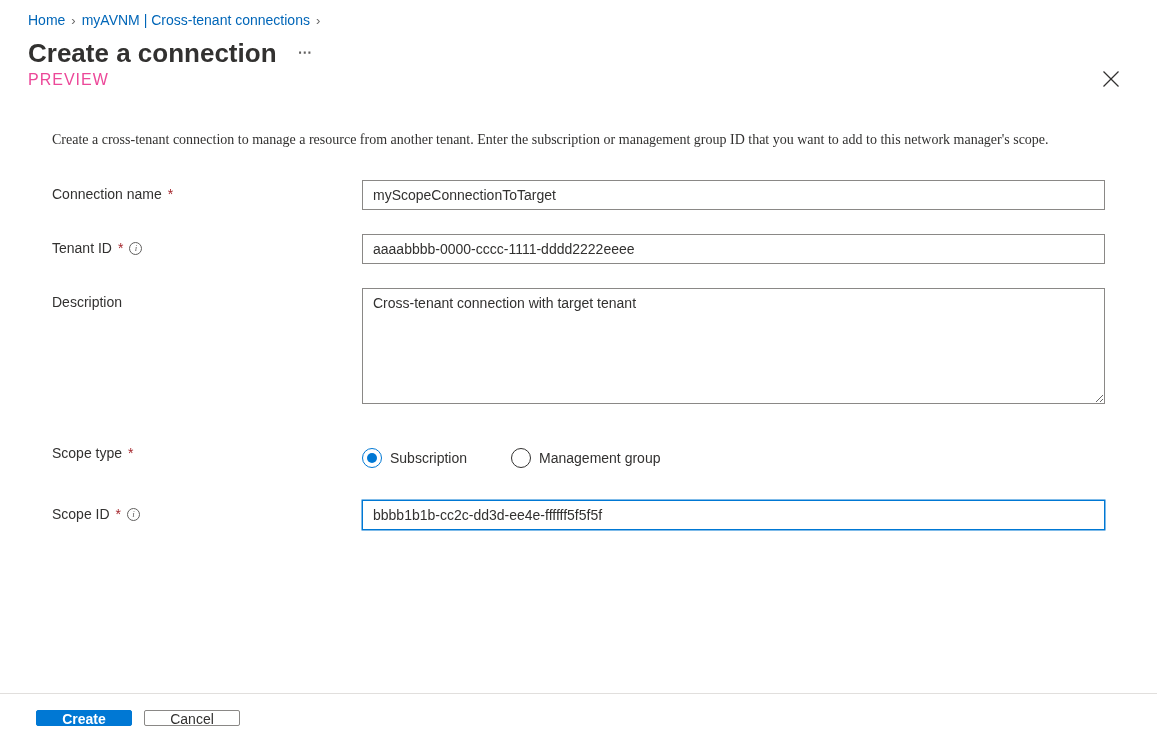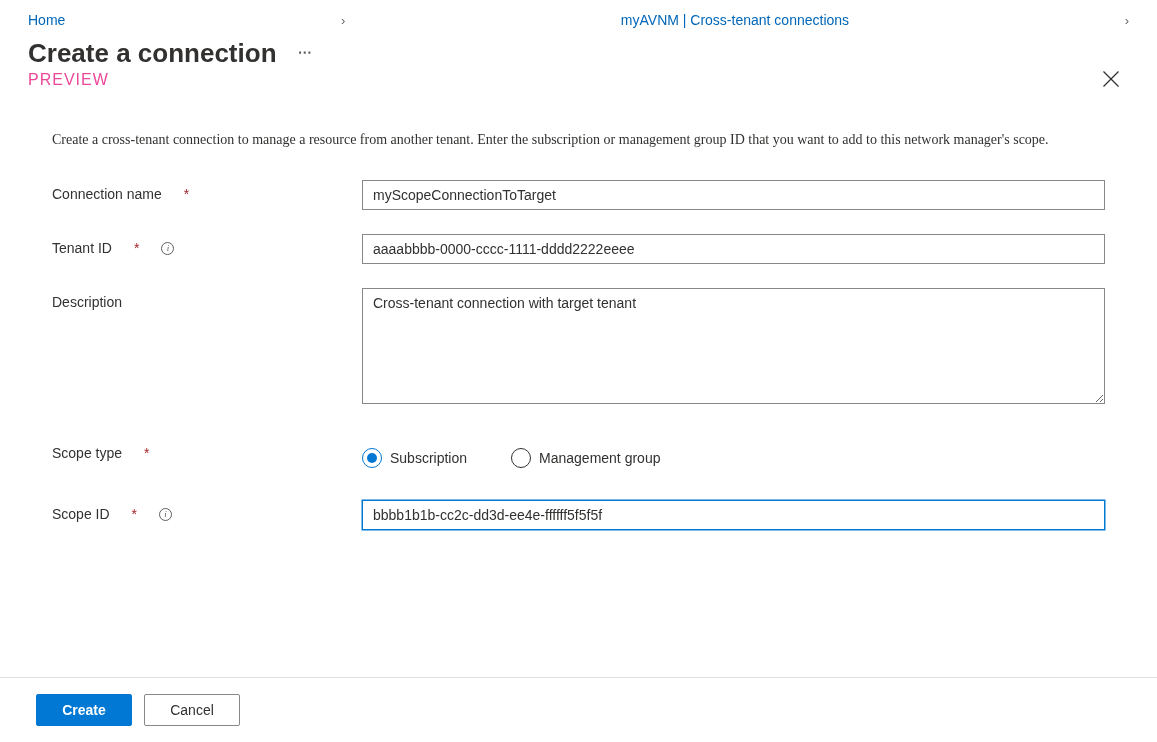--- a/index.html
+++ b/index.html
@@ -11,21 +11,20 @@
       width: 1157px;
       height: 742px;
       position: relative;
     }
     .breadcrumb {
       padding: 12px 28px 0 28px;
       font-size: 14px;
       display: flex;
       align-items: center;
       gap: 6px;
-      justify-content: space-between;
     }
     .breadcrumb a {
       color: #0066B8;
       text-decoration: none;
       cursor: pointer;
     }
     .chev { color: #666; font-size: 13px; }
     .header {
       padding: 10px 28px 6px 28px;
       display: flex;
@@ -80,21 +79,21 @@
     }
     .form-row.tall { margin-bottom: 32px; }
     .form-label {
       width: 310px;
       flex-shrink: 0;
       font-size: 14px;
       color: #323130;
       padding-top: 6px;
       display: flex;
       align-items: center;
-      gap: 20px;
+      gap: 4px;
     }
     .req { color: #A4262C; margin-left: 2px; }
     .info-icon {
       display: inline-flex;
       width: 13px;
       height: 13px;
       border: 1px solid #605f5e;
       border-radius: 50%;
       align-items: center;
       justify-content: center;
@@ -156,21 +155,21 @@
       bottom: 0;
       left: 0;
       right: 0;
       border-top: 1px solid #e1dfdd;
       padding: 16px 36px;
       display: flex;
       gap: 12px;
     }
     .btn {
       min-width: 96px;
-      height: 32px;
+      height: 16px;
       padding: 0 18px;
       font-size: 14px;
       font-family: inherit;
       border-radius: 2px;
       cursor: pointer;
     }
     .btn-primary {
       background: #0078D4;
       border: 1px solid #0078D4;
       color: #fff;

